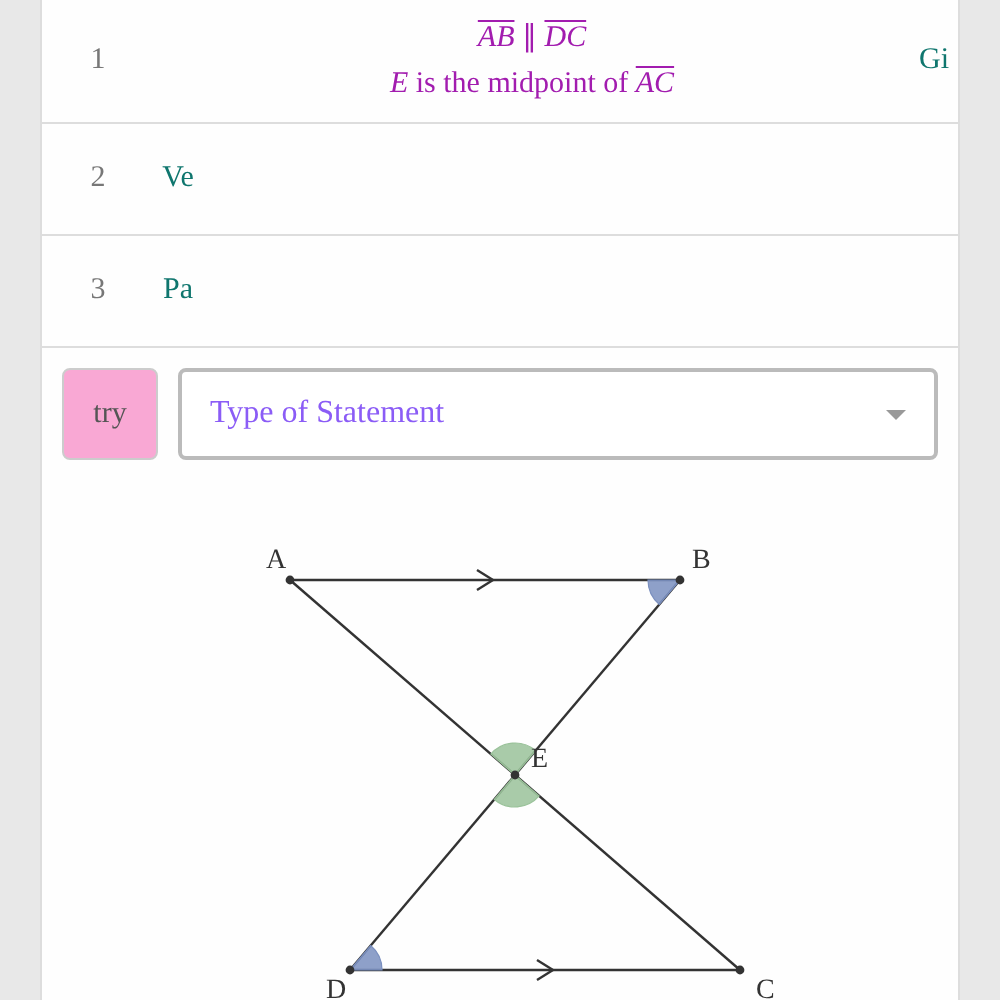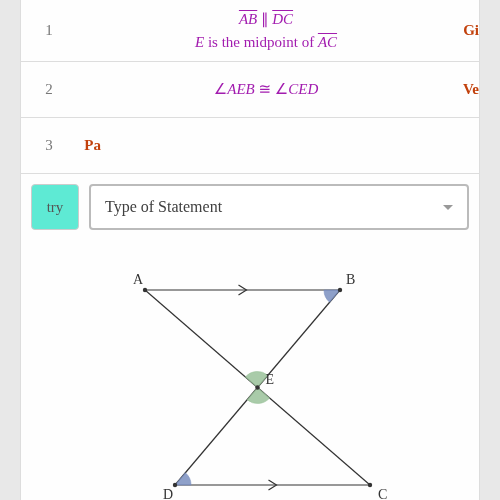--- a/index.html
+++ b/index.html
@@ -39,59 +39,58 @@
     .statement-cell {
       flex: 1;
       text-align: center;
       color: #a21caf;
       font-size: 15px;
       padding: 8px 4px;
       line-height: 1.5;
     }
     .reason-cell {
       width: 24px;
-      color: #c2410c;
+      color: #0f766e;
       font-size: 15px;
-      text-align: right;
+      text-align: center;
       overflow: hidden;
       white-space: nowrap;
       flex-shrink: 0;
-      font-weight: bold;
     }
     .overline {
       text-decoration: overline;
     }
     .math-italic { font-style: italic; }
     .input-row {
       display: flex;
       padding: 10px 10px 10px 10px;
       gap: 10px;
       align-items: center;
     }
     .try-btn {
       width: 48px;
       height: 46px;
       border: 1px solid #ccc;
       border-radius: 4px;
-      background: #5eead4;
+      background: #f9a8d4;
       color: #555;
       font-size: 15px;
       display: flex;
       align-items: center;
       justify-content: center;
       cursor: pointer;
       font-family: inherit;
     }
     .type-select {
       flex: 1;
       height: 46px;
       border: 2px solid #bbb;
       border-radius: 4px;
       background: #fff;
-      color: #404040;
+      color: #8b5cf6;
       font-size: 16px;
       padding: 0 14px;
       display: flex;
       align-items: center;
       justify-content: space-between;
       cursor: pointer;
     }
     .chevron {
       width: 0;
       height: 0;
@@ -118,23 +117,20 @@
       <div class="step-num">1</div>
       <div class="statement-cell">
         <span class="overline math-italic">AB</span> ∥ <span class="overline math-italic">DC</span><br>
         <span class="math-italic">E</span> is the midpoint of <span class="overline math-italic">AC</span>
       </div>
       <div class="reason-cell">Gi</div>
     </div>
 
     <div class="proof-row">
       <div class="step-num">2</div>
-      <div class="statement-cell">
-        ∠<span class="math-italic">AEB</span> ≅ ∠<span class="math-italic">CED</span>
-      </div>
       <div class="reason-cell">Ve</div>
     </div>
 
     <div class="proof-row">
       <div class="step-num">3</div>
       <div class="reason-cell">Pa</div>
     </div>
 
     <div class="input-row">
       <button class="try-btn">try</button>

